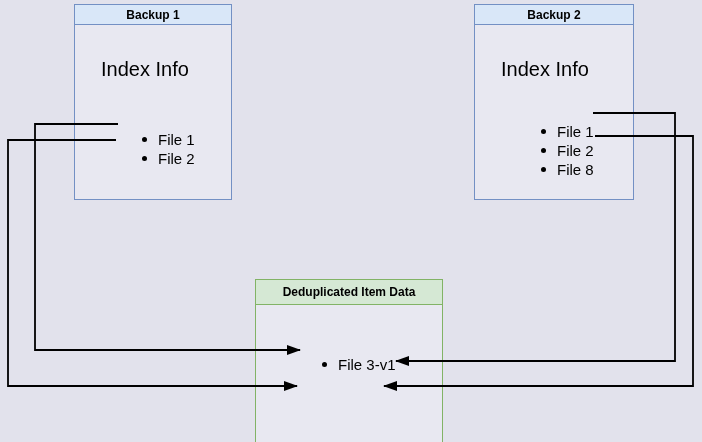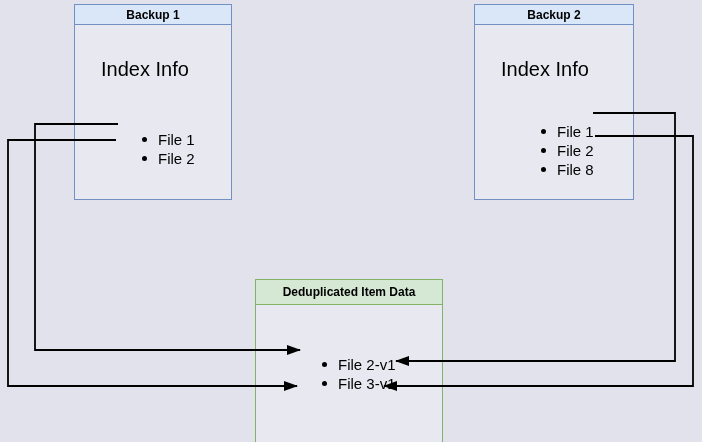--- a/index.html
+++ b/index.html
@@ -104,21 +104,20 @@
     <ul class="file-list" style="left:51px; top:102px;">
       <li>File 1</li>
       <li>File 2</li>
       <li>File 8</li>
     </ul>
   </div>
 
   <div class="box green" style="left:255px; top:279px; width:188px; height:206px;">
     <div class="box-header">Deduplicated Item Data</div>
     <ul class="file-list" style="left:51px; top:60px;">
-      <li>File 2-v1</li>
       <li>File 3-v1</li>
     </ul>
   </div>
 
   <svg class="arrows" viewBox="0 0 702 442" xmlns="http://www.w3.org/2000/svg">
     <defs>
       <marker id="arrowhead" markerUnits="userSpaceOnUse" markerWidth="14" markerHeight="10" refX="13" refY="5" orient="auto">
         <path d="M0,0 L14,5 L0,10 Z" fill="#000"></path>
       </marker>
     </defs>

